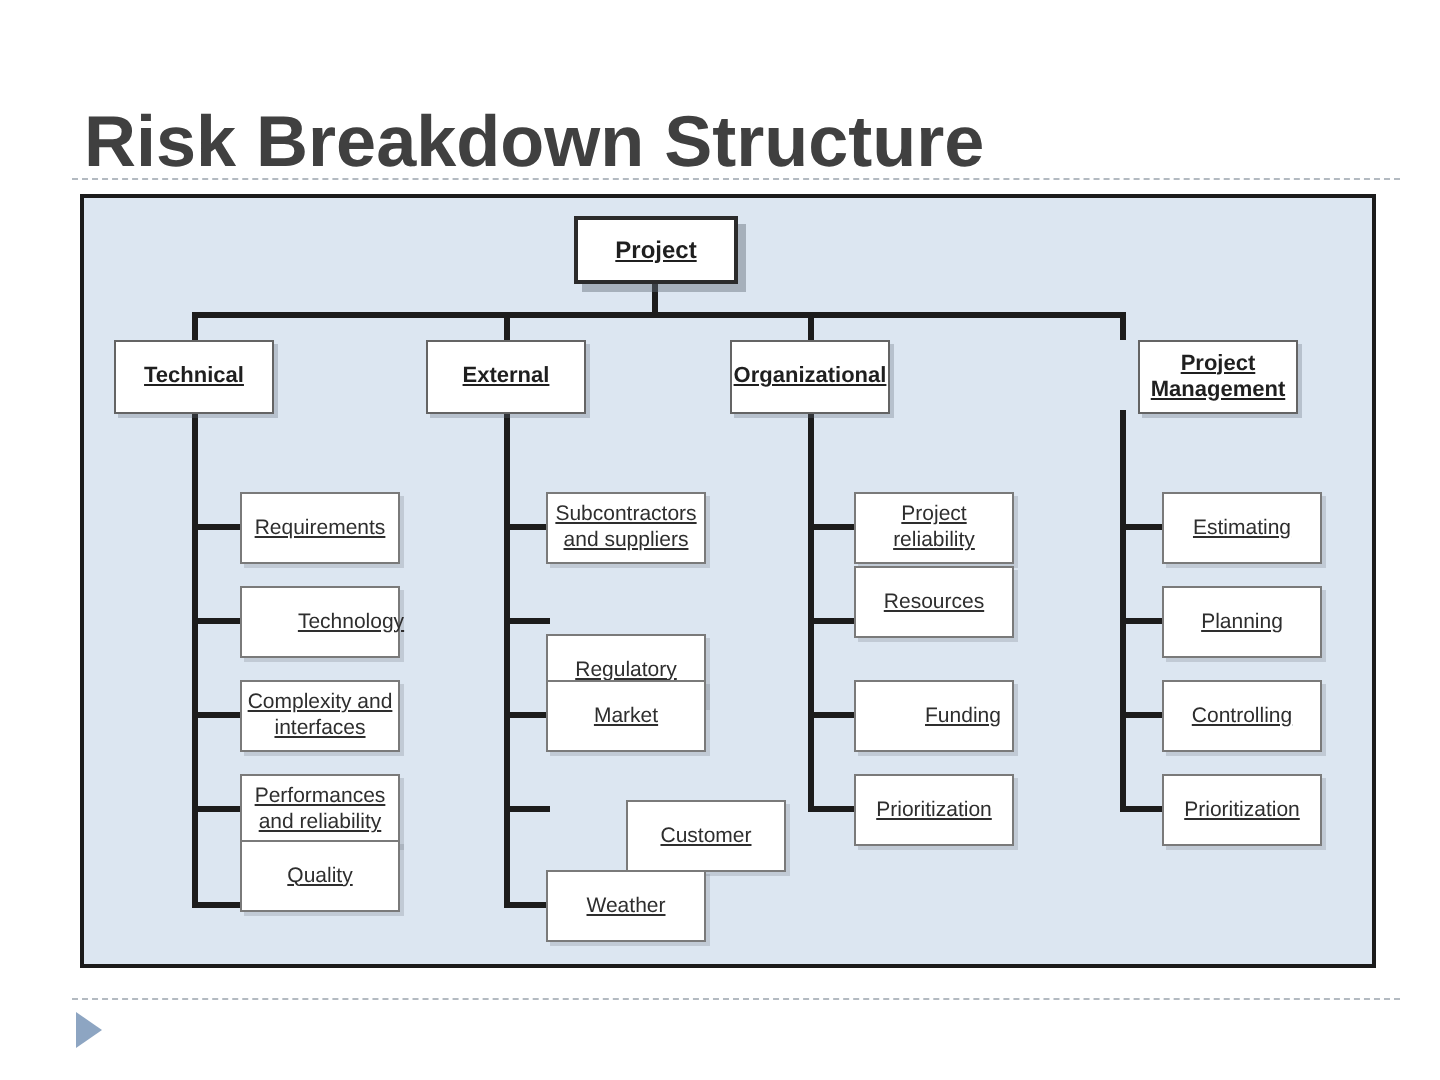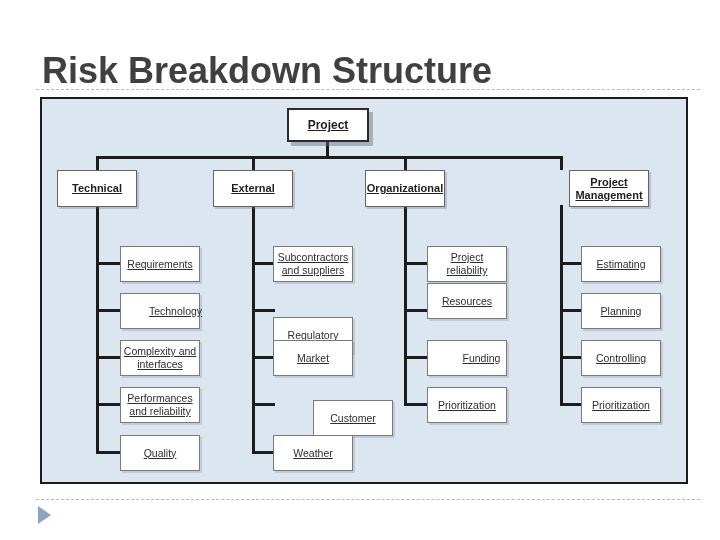--- a/index.html
+++ b/index.html
@@ -103,21 +103,21 @@
 
 <div class="abs node cat" style="left:57px;top:170px;">Technical</div>
 <div class="abs node cat" style="left:213px;top:170px;">External</div>
 <div class="abs node cat" style="left:365px;top:170px;">Organizational</div>
 <div class="abs node cat" style="left:521px;top:170px;margin-left:48px;">Project Management</div>
 
 <div class="abs node leaf" style="left:120px;top:246px;text-align:center;">Requirements</div>
 <div class="abs node leaf" style="left:120px;top:293px;padding-left:32px;">Technology</div>
 <div class="abs node leaf" style="left:120px;top:340px;">Complexity and interfaces</div>
 <div class="abs node leaf" style="left:120px;top:387px;">Performances and reliability</div>
-<div class="abs node leaf" style="left:120px;top:435px;">Quality</div>
+<div class="abs node leaf" style="left:120px;top:420px;">Quality</div>
 
 <div class="abs node leaf" style="left:273px;top:246px;">Subcontractors and suppliers</div>
 <div class="abs node leaf" style="left:273px;top:293px;margin-top:24px;">Regulatory</div>
 <div class="abs node leaf" style="left:273px;top:340px;">Market</div>
 <div class="abs node leaf" style="left:273px;top:400px;margin-left:40px;">Customer</div>
 <div class="abs node leaf" style="left:273px;top:435px;">Weather</div>
 
 <div class="abs node leaf" style="left:427px;top:246px;">Project reliability</div>
 <div class="abs node leaf" style="left:427px;top:283px;">Resources</div>
 <div class="abs node leaf" style="left:427px;top:340px;padding-left:30px;">Funding</div>

